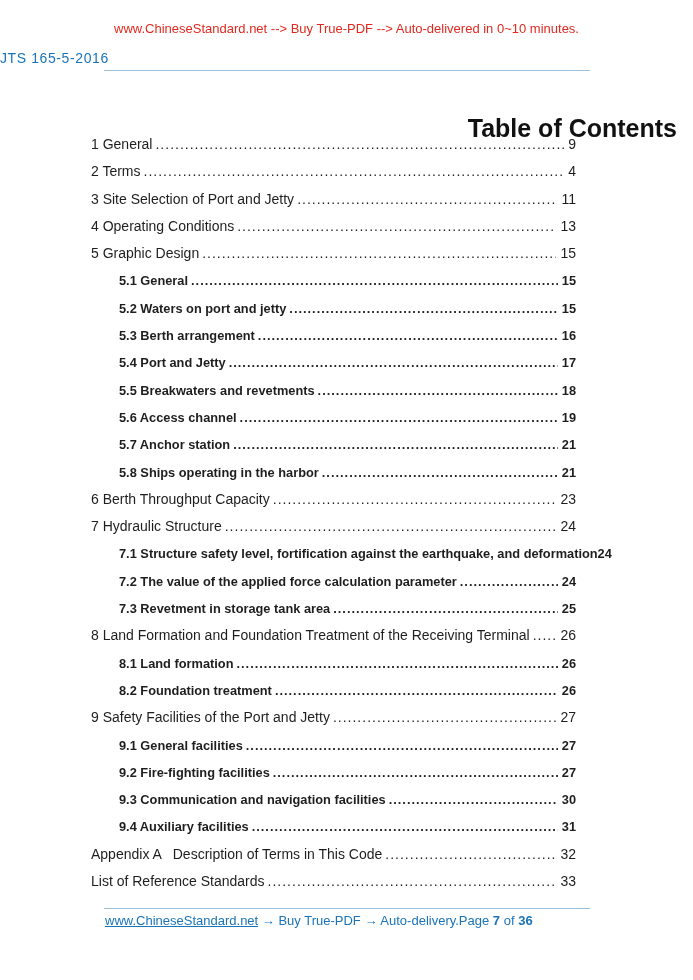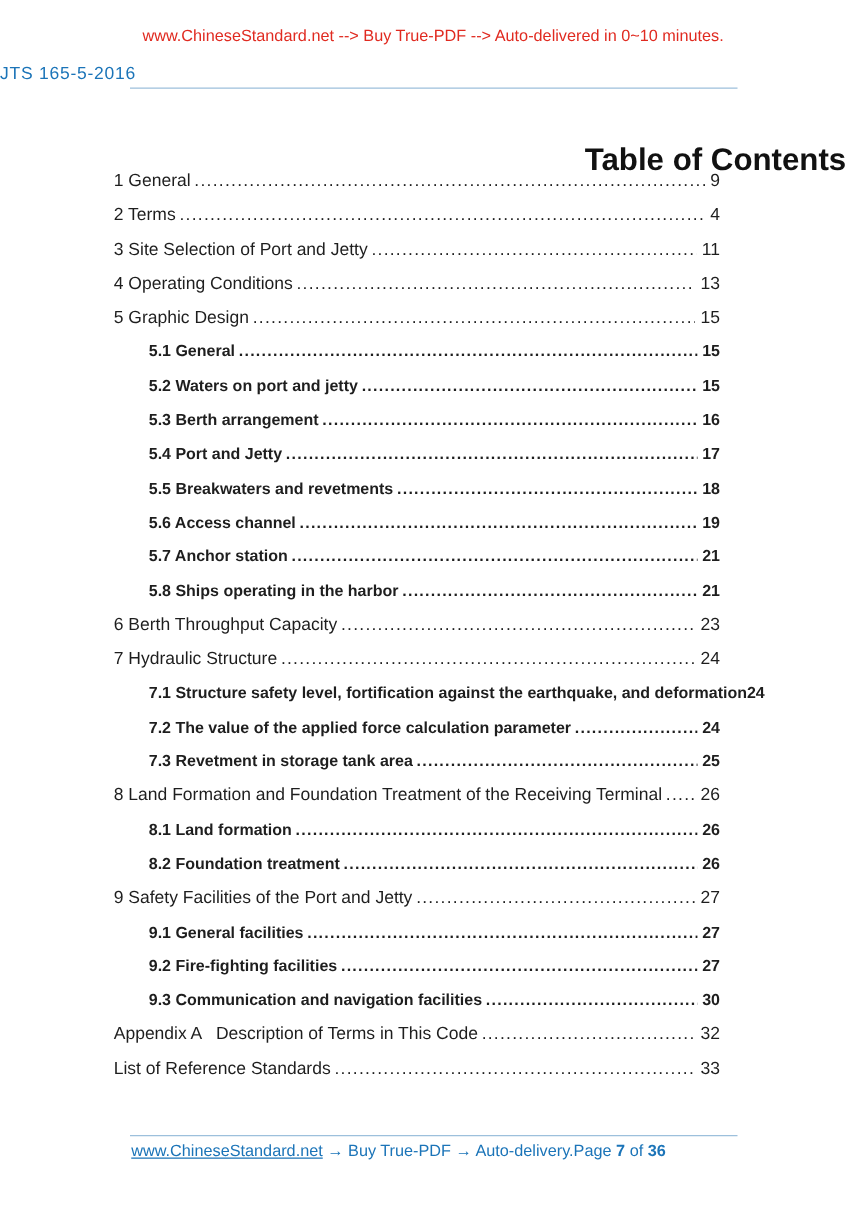--- a/index.html
+++ b/index.html
@@ -240,20 +240,25 @@
       </div>
       <div class="toc-row sub">
         <span class="toc-label">9.2 Fire-fighting facilities</span>
         <span class="toc-dots"></span>
         <span class="toc-page">27</span>
       </div>
       <div class="toc-row sub">
         <span class="toc-label">9.3 Communication and navigation facilities</span>
         <span class="toc-dots"></span>
         <span class="toc-page">30</span>
+      </div>
+      <div class="toc-row sub">
+        <span class="toc-label">9.4 Auxiliary facilities</span>
+        <span class="toc-dots"></span>
+        <span class="toc-page">31</span>
       </div>
       <div class="toc-row">
         <span class="toc-label">Appendix A   Description of Terms in This Code</span>
         <span class="toc-dots"></span>
         <span class="toc-page">32</span>
       </div>
       <div class="toc-row">
         <span class="toc-label">List of Reference Standards</span>
         <span class="toc-dots"></span>
         <span class="toc-page">33</span>

